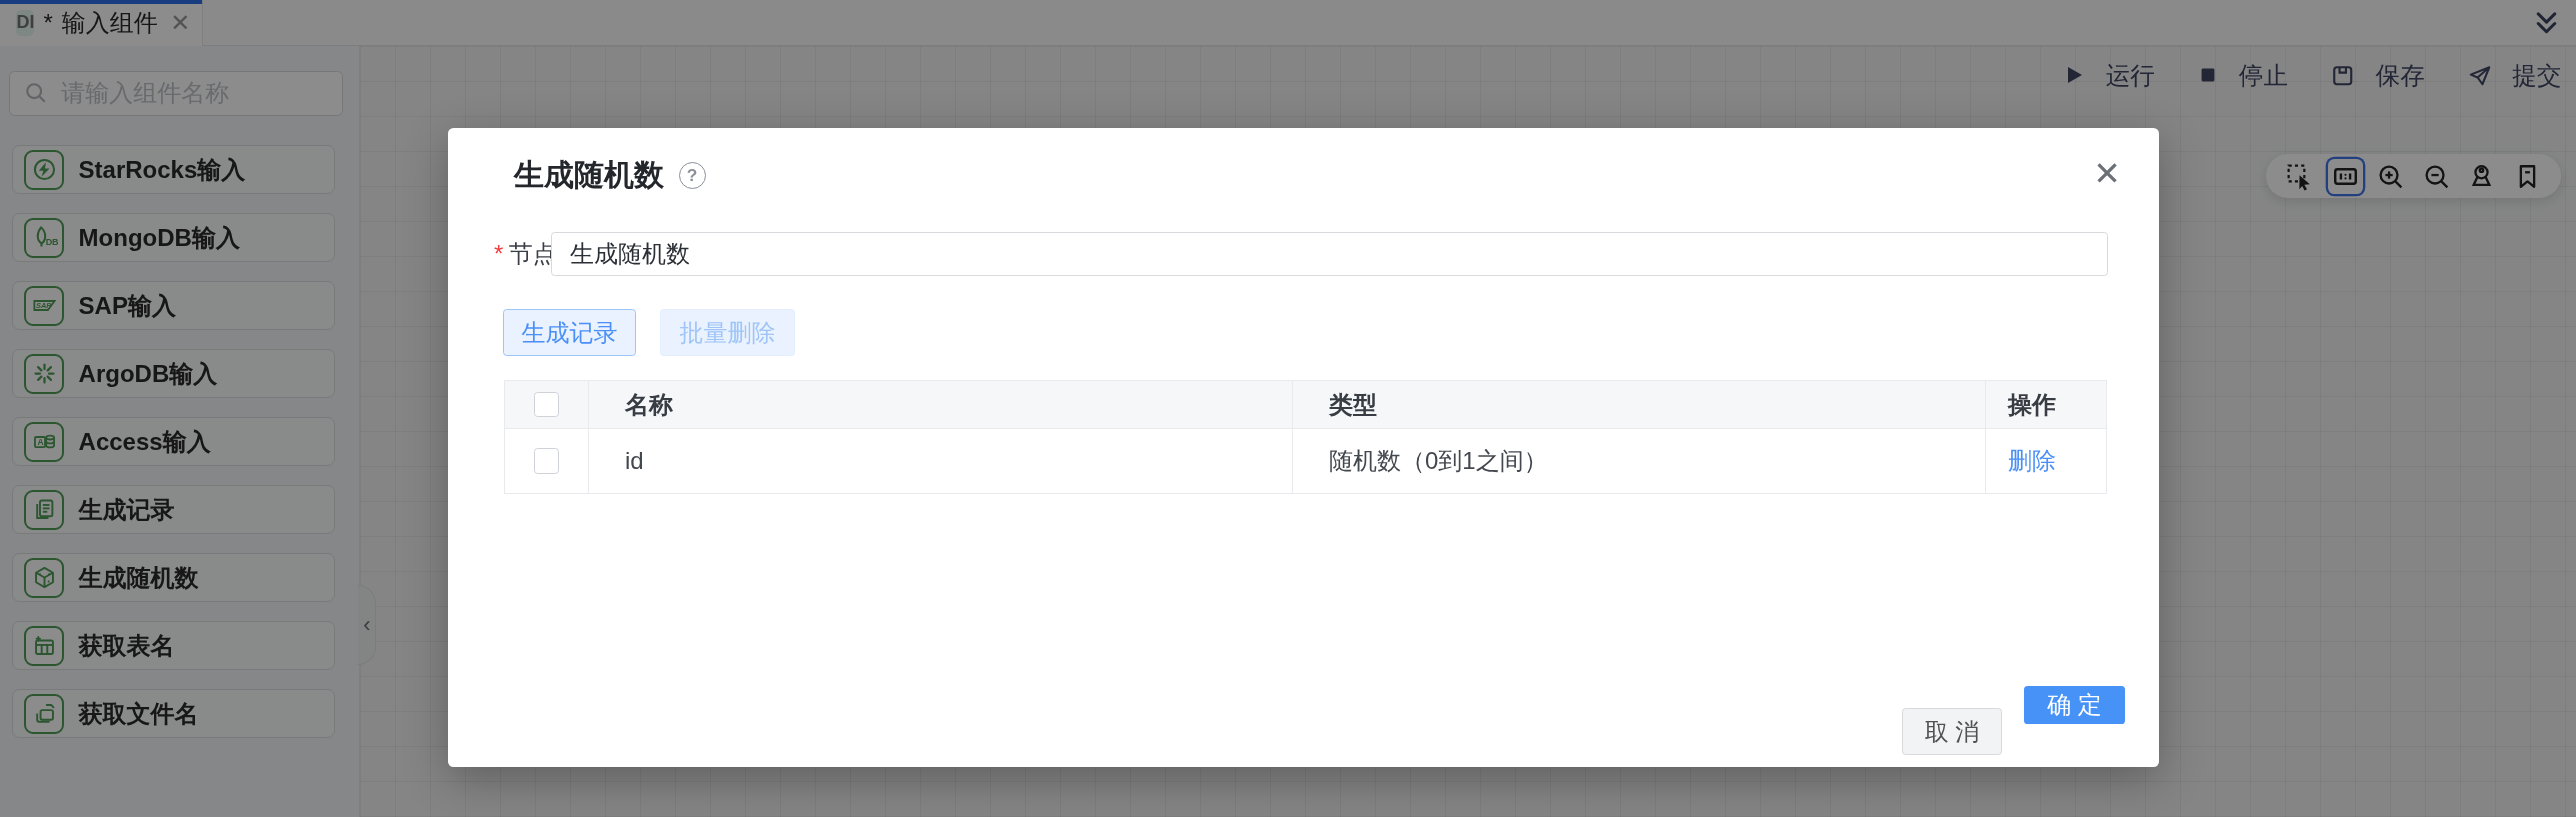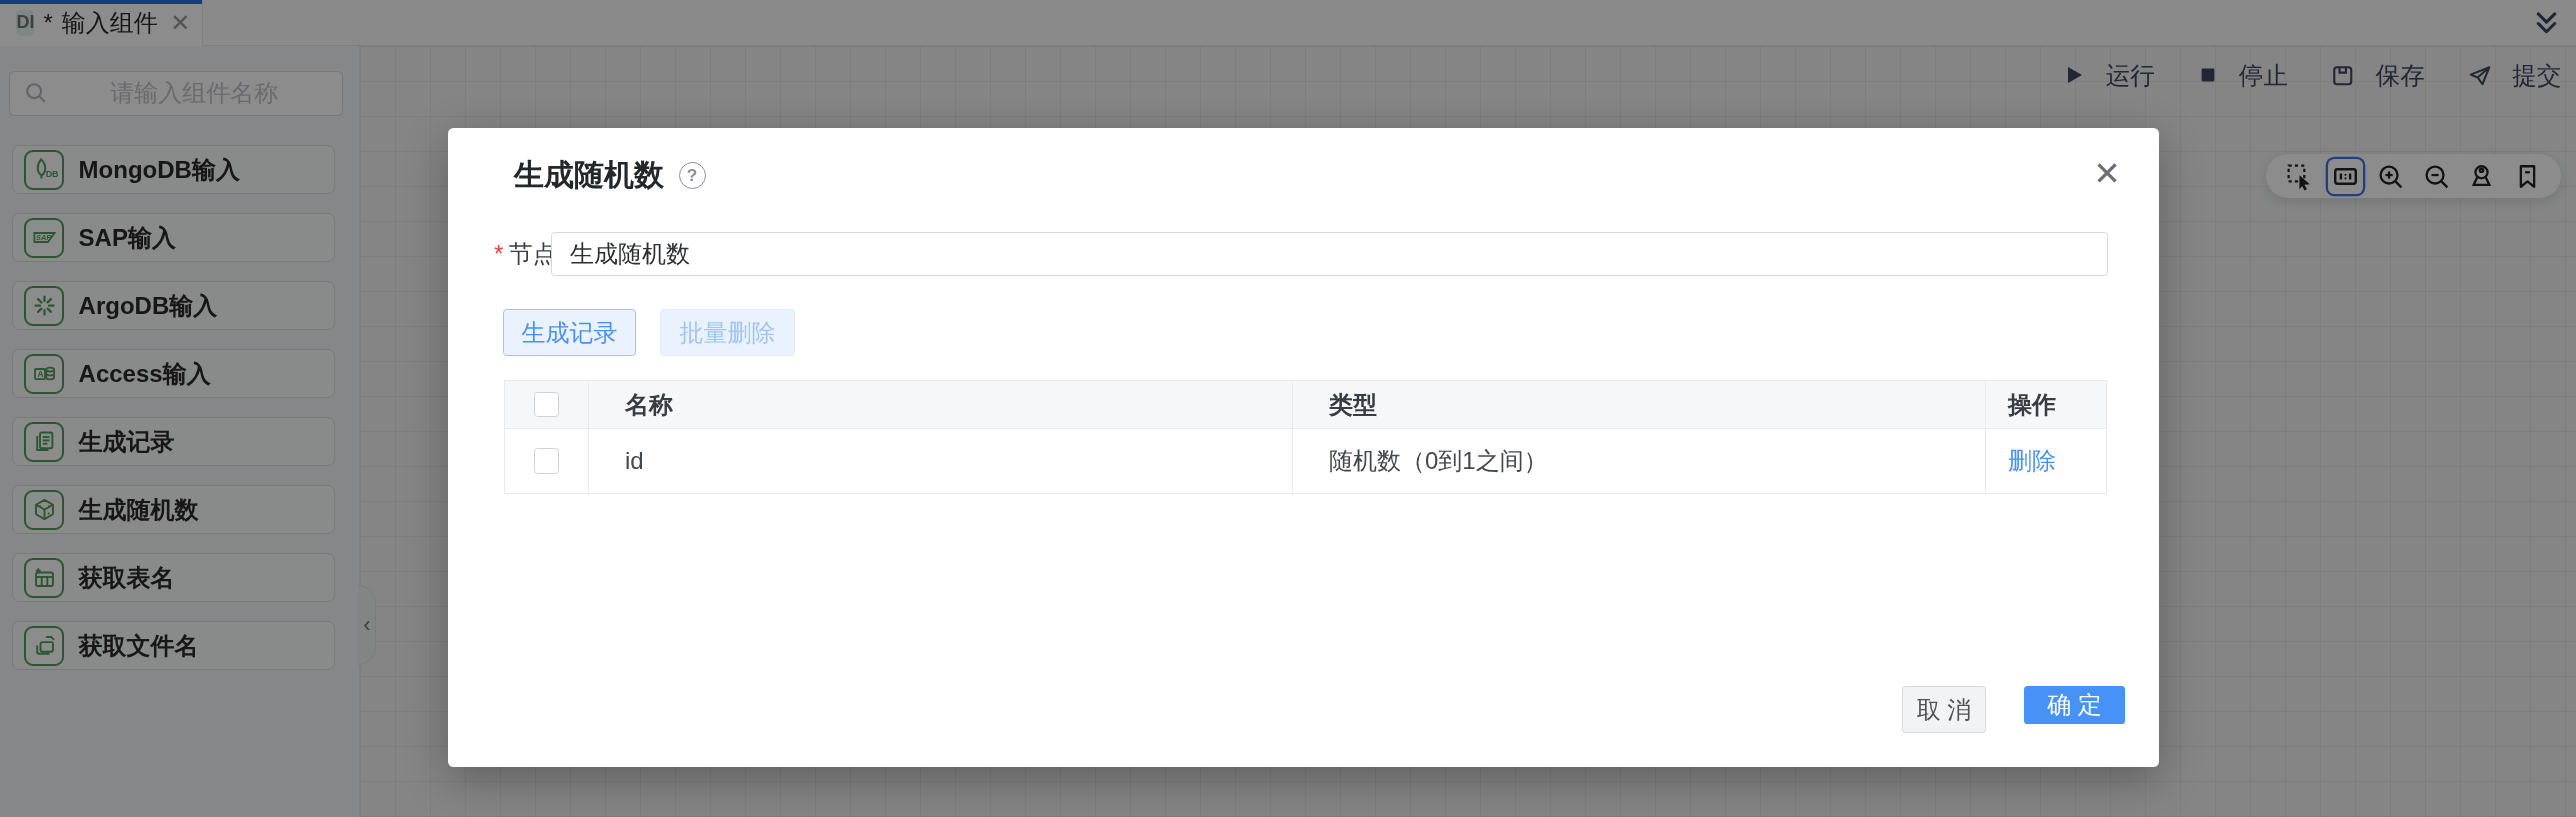--- a/index.html
+++ b/index.html
@@ -18,21 +18,21 @@
   
   .app-body{position:absolute;left:0;top:46px;width:2576px;height:772px;display:flex;}
   .sidebar{position:relative;width:360px;height:100%;background:#f5f6f7;border-right:0.9px solid #e6e7e9;flex:none;}
   .canvas{position:relative;flex:1;height:100%;background:#f2f3f4;
     background-image:linear-gradient(rgba(0,0,0,0.055) 0.9px,transparent 0.9px),linear-gradient(90deg,rgba(0,0,0,0.055) 0.9px,transparent 0.9px);
     background-size:35px 35px;}
 
   
   .search-box{position:absolute;left:9px;top:24.6px;width:334px;height:45px;border:1.4px solid #d7d9dd;border-radius:5.5px;background:#fff;display:flex;align-items:center;padding:0 12.8px;gap:11px;}
   .search-box svg{flex:none;color:#b3b6bc;}
-  .search-box input{border:none;outline:none;flex:1;font-size:24px;color:#333;background:transparent;min-width:0;text-align:center;}
+  .search-box input{border:none;outline:none;flex:1;font-size:24px;color:#333;background:transparent;min-width:0;}
   .search-box input::placeholder{color:#bfc2c8;}
   .side-items{position:absolute;left:12px;top:99px;width:323px;display:flex;flex-direction:column;gap:19px;}
   .side-item{height:49px;background:#fafbfb;border:0.9px solid #dcdee1;border-radius:7.3px;display:flex;align-items:center;gap:14.6px;padding:0 11px;cursor:pointer;}
   .side-item .icn{width:40px;height:40px;flex:none;border:2.3px solid #4f9d58;border-radius:9px;color:#4f9d58;display:flex;align-items:center;justify-content:center;background:#fff;}
   .side-item .lbl{font-size:24px;font-weight:bold;color:#2b2b2b;white-space:nowrap;}
   .collapse-handle{position:absolute;right:-17.3px;top:539px;width:18px;height:80px;background:#eef0f1;border:0.9px solid #e0e2e4;border-left:none;border-radius:0 40px 40px 0;display:flex;align-items:center;justify-content:center;color:#6a6d72;font-size:22px;cursor:pointer;z-index:2;}
 
   
   .run-toolbar{position:absolute;right:14.6px;top:12.8px;display:flex;align-items:center;gap:42px;color:#3f4662;}
   .run-item{display:flex;align-items:center;gap:20px;font-size:24.6px;cursor:pointer;}
@@ -67,21 +67,21 @@
   .td:last-child{border-right:none;}
   .td.c-check{width:84px;justify-content:center;}
   .td.c-name{width:704px;padding-left:36px;}
   .td.c-type{width:693px;padding-left:36px;}
   .td.c-act{width:120px;padding-left:22px;}
   .tr.head .td{font-size:24px;font-weight:bold;color:#383c43;}
   .tr.row .td{font-size:24px;color:#43474e;}
   .checkbox{width:25.5px;height:25.5px;border:1.4px solid #cfd3d9;border-radius:3.6px;background:#fff;cursor:pointer;}
   .link-del{color:#4a90f7;cursor:pointer;}
 
-  .btn-cancel{position:absolute;left:1454px;top:558px;width:84px;height:47px;background:#f2f3f5;border-color:#d9d9d9;color:#515151;}
+  .btn-cancel{position:absolute;left:1454px;top:580px;width:100px;height:47px;background:#f2f3f5;border-color:#d9d9d9;color:#515151;}
   .btn-ok{position:absolute;left:1576px;top:558px;width:101px;height:38px;background:#4792f7;color:#fff;}
 </style>
 </head>
 <body>
 
 <div class="screen">
 
   <div class="tabbar">
     <div class="tab">
       <span class="tab-accent"></span>
@@ -106,20 +106,29 @@
       <div class="search-box">
         <svg viewBox="0 0 24 24" width="25.5" height="25.5" fill="none" stroke="currentColor" stroke-width="2">
           <circle cx="10.5" cy="10.5" r="6.5"></circle>
             <line x1="15.5" y1="15.5" x2="20.5" y2="20.5"></line>
         </svg>
         <input placeholder="请输入组件名称" style="">
       </div>
 
       <div class="side-items">
 
+        <div class="side-item">
+          <span class="icn">
+            <svg viewBox="0 0 24 24" width="27" height="27">
+                <circle cx="12" cy="12" r="8.5" fill="none" stroke="currentColor" stroke-width="1.8"></circle>
+                <path d="M13.2 5.5 7 13h4l-1.6 5.5L16.5 11h-4z" fill="currentColor"></path>
+              </svg>
+          </span>
+          <span class="lbl">StarRocks输入</span>
+        </div>
 
         <div class="side-item">
           <span class="icn">
             <svg viewBox="0 0 24 24" width="27" height="27" fill="none" stroke="currentColor" stroke-width="1.8">
                 <path d="M9 3c2.8 2.6 3.6 5.2 3.6 7.8S11.5 16 9.4 17.2C7.6 16 6 13.4 6 10.8 6 8.2 6.8 5.6 9 3z"></path>
                 <line x1="9.3" y1="17.5" x2="9.3" y2="20"></line>
                 <text x="13" y="19" font-size="8" stroke="none" fill="currentColor" font-weight="bold">DB</text>
               </svg>
           </span>
           <span class="lbl">MongoDB输入</span>

